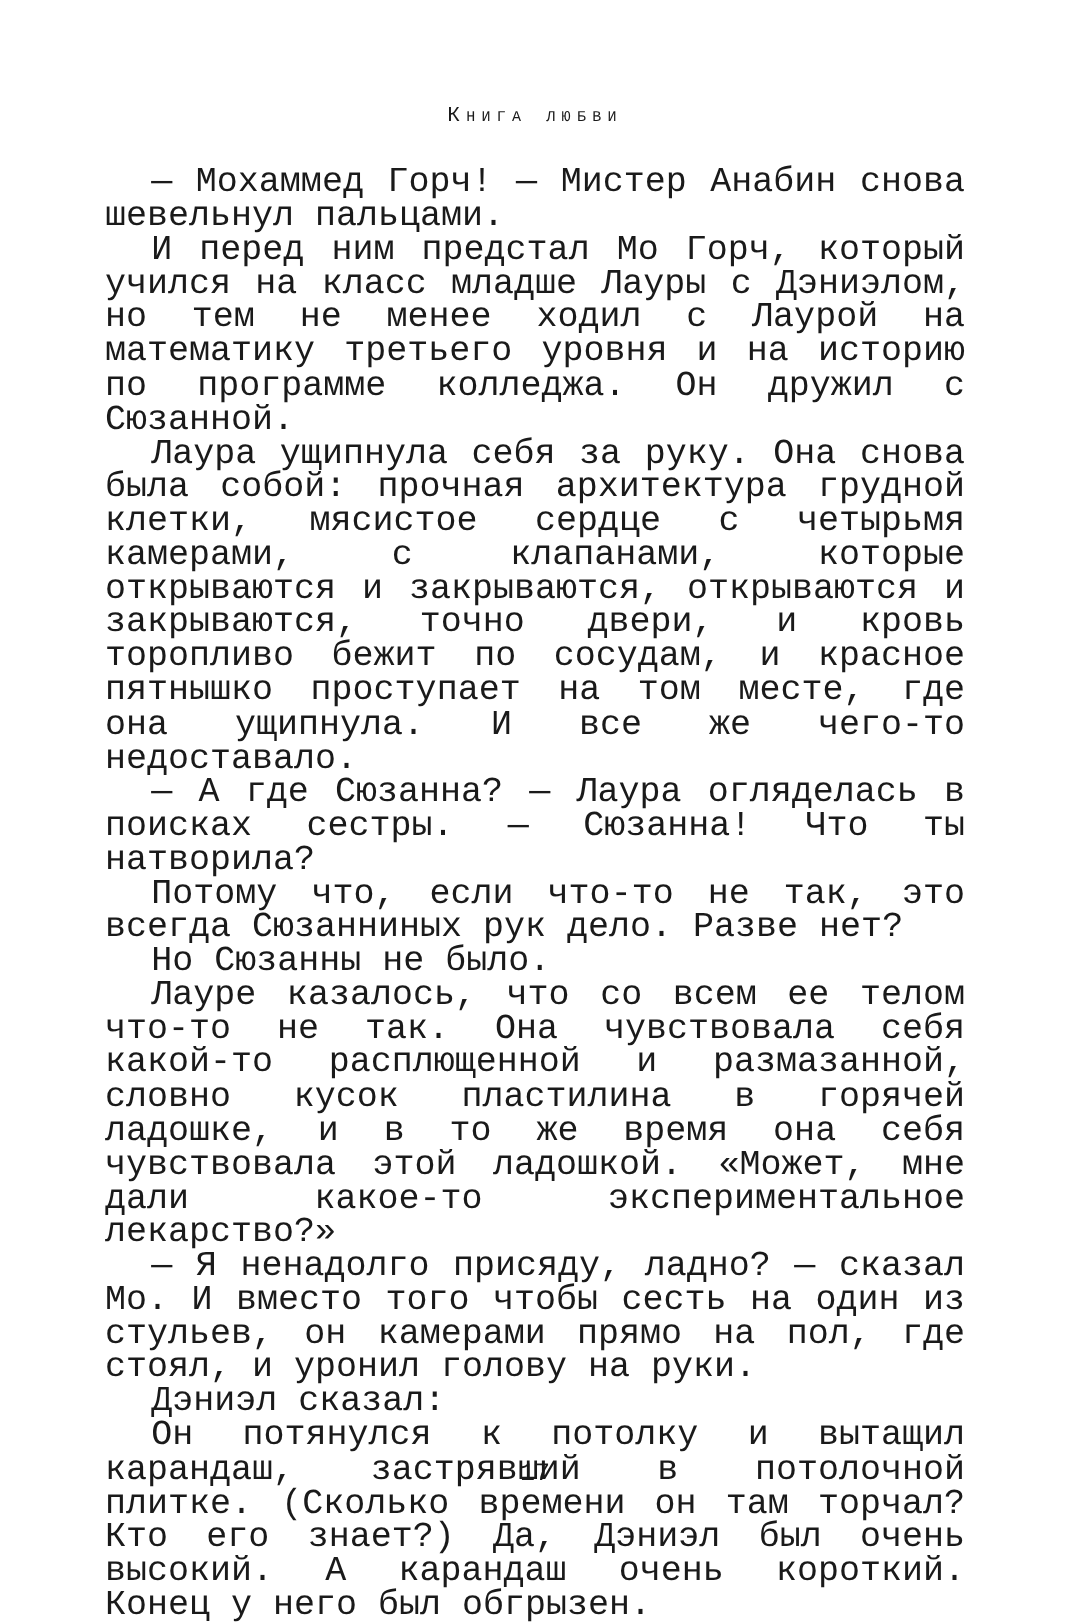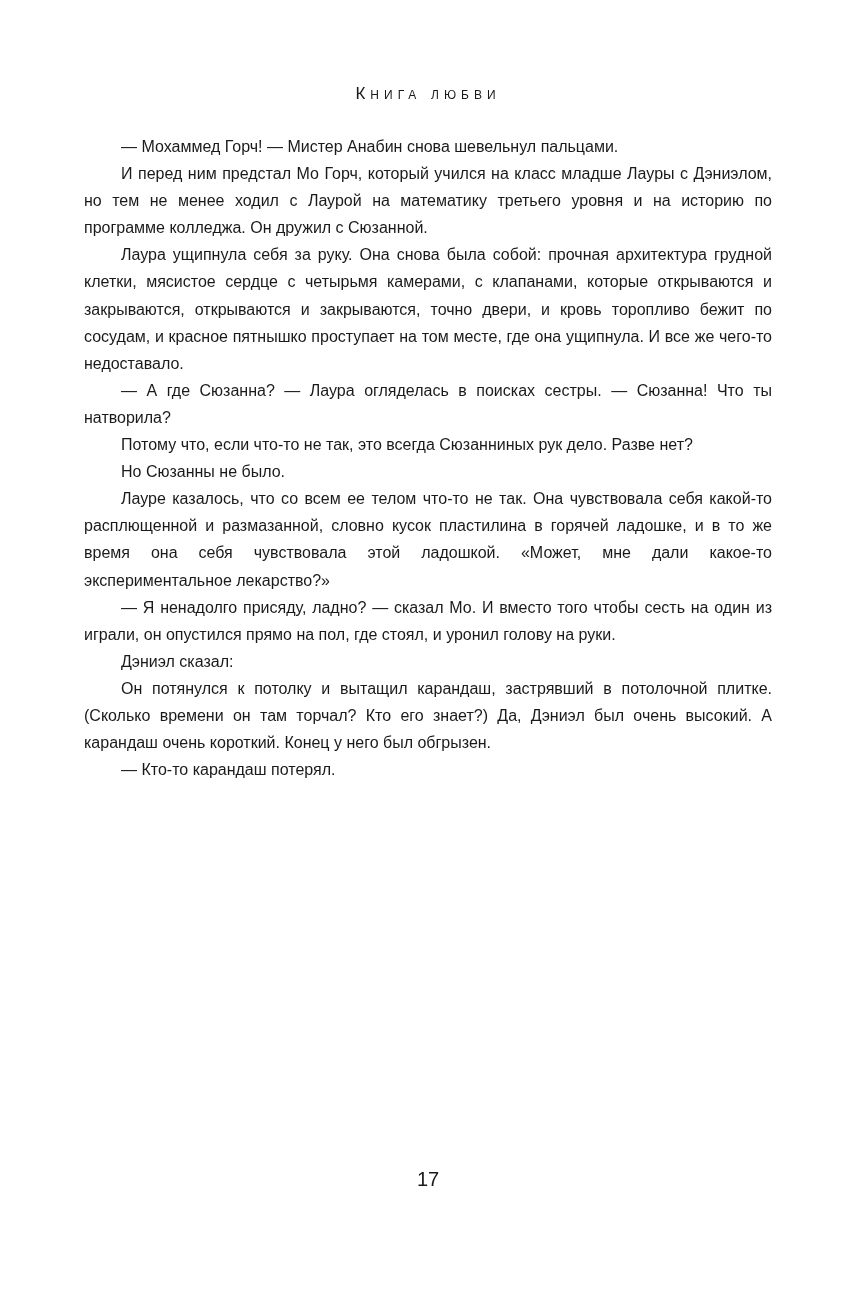--- a/index.html
+++ b/index.html
@@ -6,21 +6,21 @@
     margin: 0;
     padding: 0;
     background: #ffffff;
   }
   .page {
     position: relative;
     width: 856px;
     height: 1299px;
     background: var(--paper, #ffffff);
     color: var(--ink, #1a1a1a);
-    font-family: Liberation Sans, sans-serif;
+    font-family: Liberation Mono, monospace;
     overflow: hidden;
   }
   .running-header {
     position: absolute;
     top: 84px;
     left: 0;
     width: 100%;
     text-align: center;
     font-size: 17px;
     letter-spacing: 5px;
@@ -30,21 +30,21 @@
   .text-block {
     position: absolute;
     left: 84px;
     top: 133px;
     width: 688px;
   }
   .text-block p {
     margin: 0;
     padding: 0;
     text-indent: 37px;
-    font-size: 16px;
+    font-size: 28px;
     line-height: 27.1px;
     text-align: justify;
     text-justify: inter-word;
   }
   .text-block em {
     font-style: italic;
   }
   .page-number {
     position: absolute;
     top: 1168px;
@@ -62,20 +62,20 @@
   <div class="running-header">Книга любви</div>
 
   <div class="text-block">
       <p><span>— Мохаммед Горч! — Мистер Анабин снова шевельнул пальцами.</span></p>
       <p><span>И перед ним предстал Мо Горч, который учился на класс младше Лауры с Дэниэлом, но тем не менее ходил с Лаурой на математику третьего уровня и на историю по программе колледжа. Он дружил с Сюзанной.</span></p>
       <p><span>Лаура ущипнула себя за руку. Она снова была собой: прочная архитектура грудной клетки, мясистое сердце с четырьмя камерами, с клапанами, которые открываются и закрываются, открываются и закрываются, точно двери, и кровь торопливо бежит по сосудам, и красное пятнышко проступает на том месте, где она ущипнула. И все же чего-то недоставало.</span></p>
       <p><span>— А где Сюзанна? — Лаура огляделась в поисках сестры. — Сюзанна! Что ты натворила?</span></p>
       <p><span>Потому что, если что-то не так, это всегда Сюзанниных рук дело. Разве нет?</span></p>
       <p><span>Но Сюзанны не было.</span></p>
       <p><span>Лауре казалось, что со всем ее телом что-то не так. Она чувствовала себя какой-то расплющенной и размазанной, словно кусок пластилина в горячей ладошке, и в то же время она себя чувствовала этой ладошкой. «Может, мне дали какое-то экспериментальное лекарство?»</span></p>
-      <p><span>— Я ненадолго присяду, ладно? — сказал Мо. И вместо того чтобы сесть на один из играли, он опустился прямо на пол, где стоял, и уронил голову на руки.</span></p>
+      <p><span>— Я ненадолго присяду, ладно? — сказал Мо. И вместо того чтобы сесть на один из стульев, он камерами прямо на пол, где стоял, и уронил голову на руки.</span></p>
       <p><span>Дэниэл сказал:</span></p>
       <p><span>Он потянулся к потолку и вытащил карандаш, застрявший в потолочной плитке. (Сколько времени он там торчал? Кто его знает?) Да, Дэниэл был очень высокий. А карандаш очень короткий. Конец у него был обгрызен.</span></p>
       <p><span>— Кто-то карандаш потерял.</span></p>
     </div>
 
   <div class="page-number">17</div>
 </div>
 
 </body></html>

